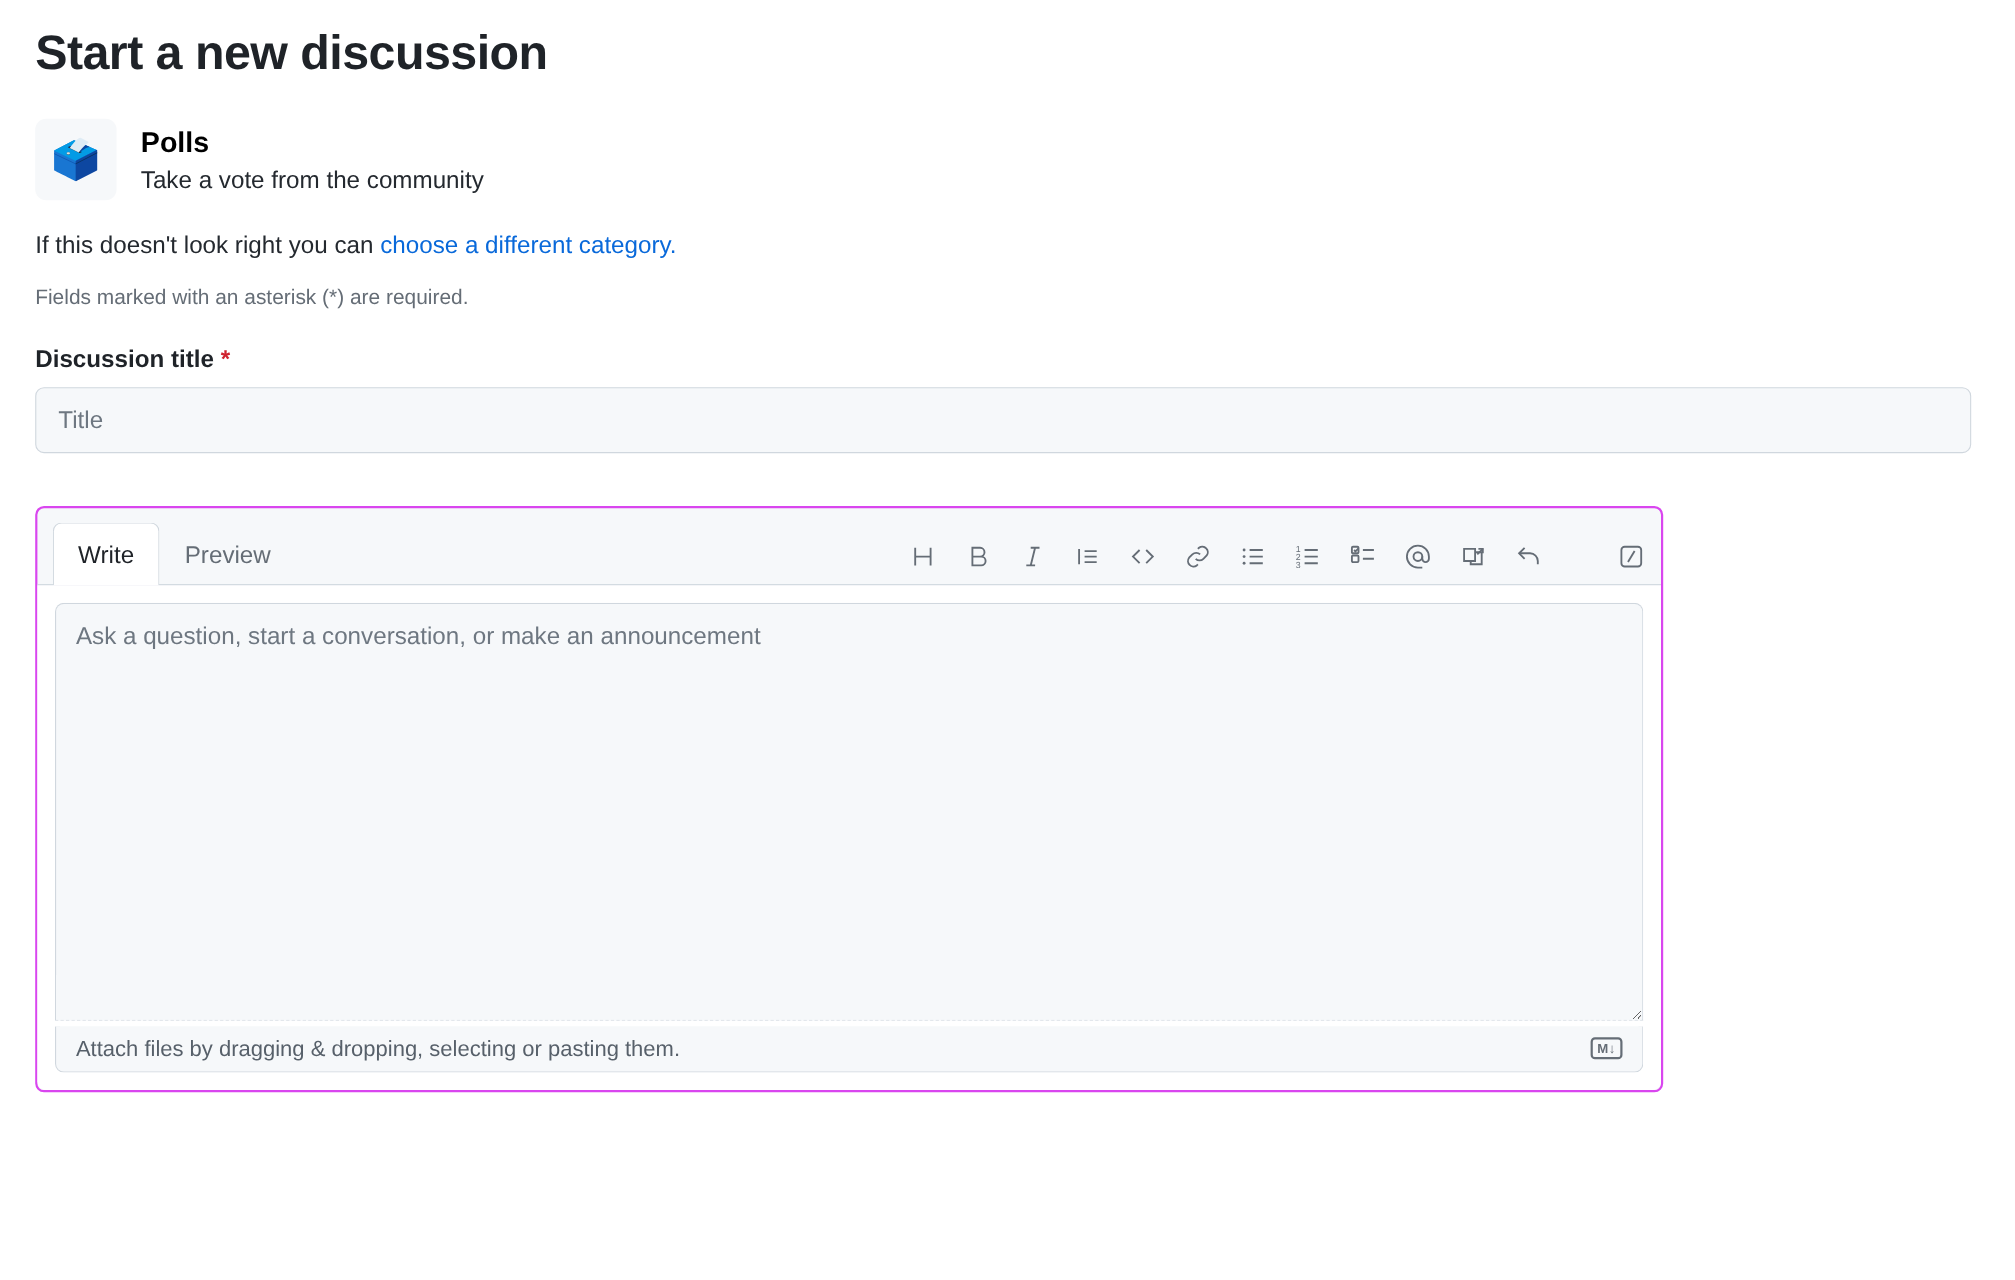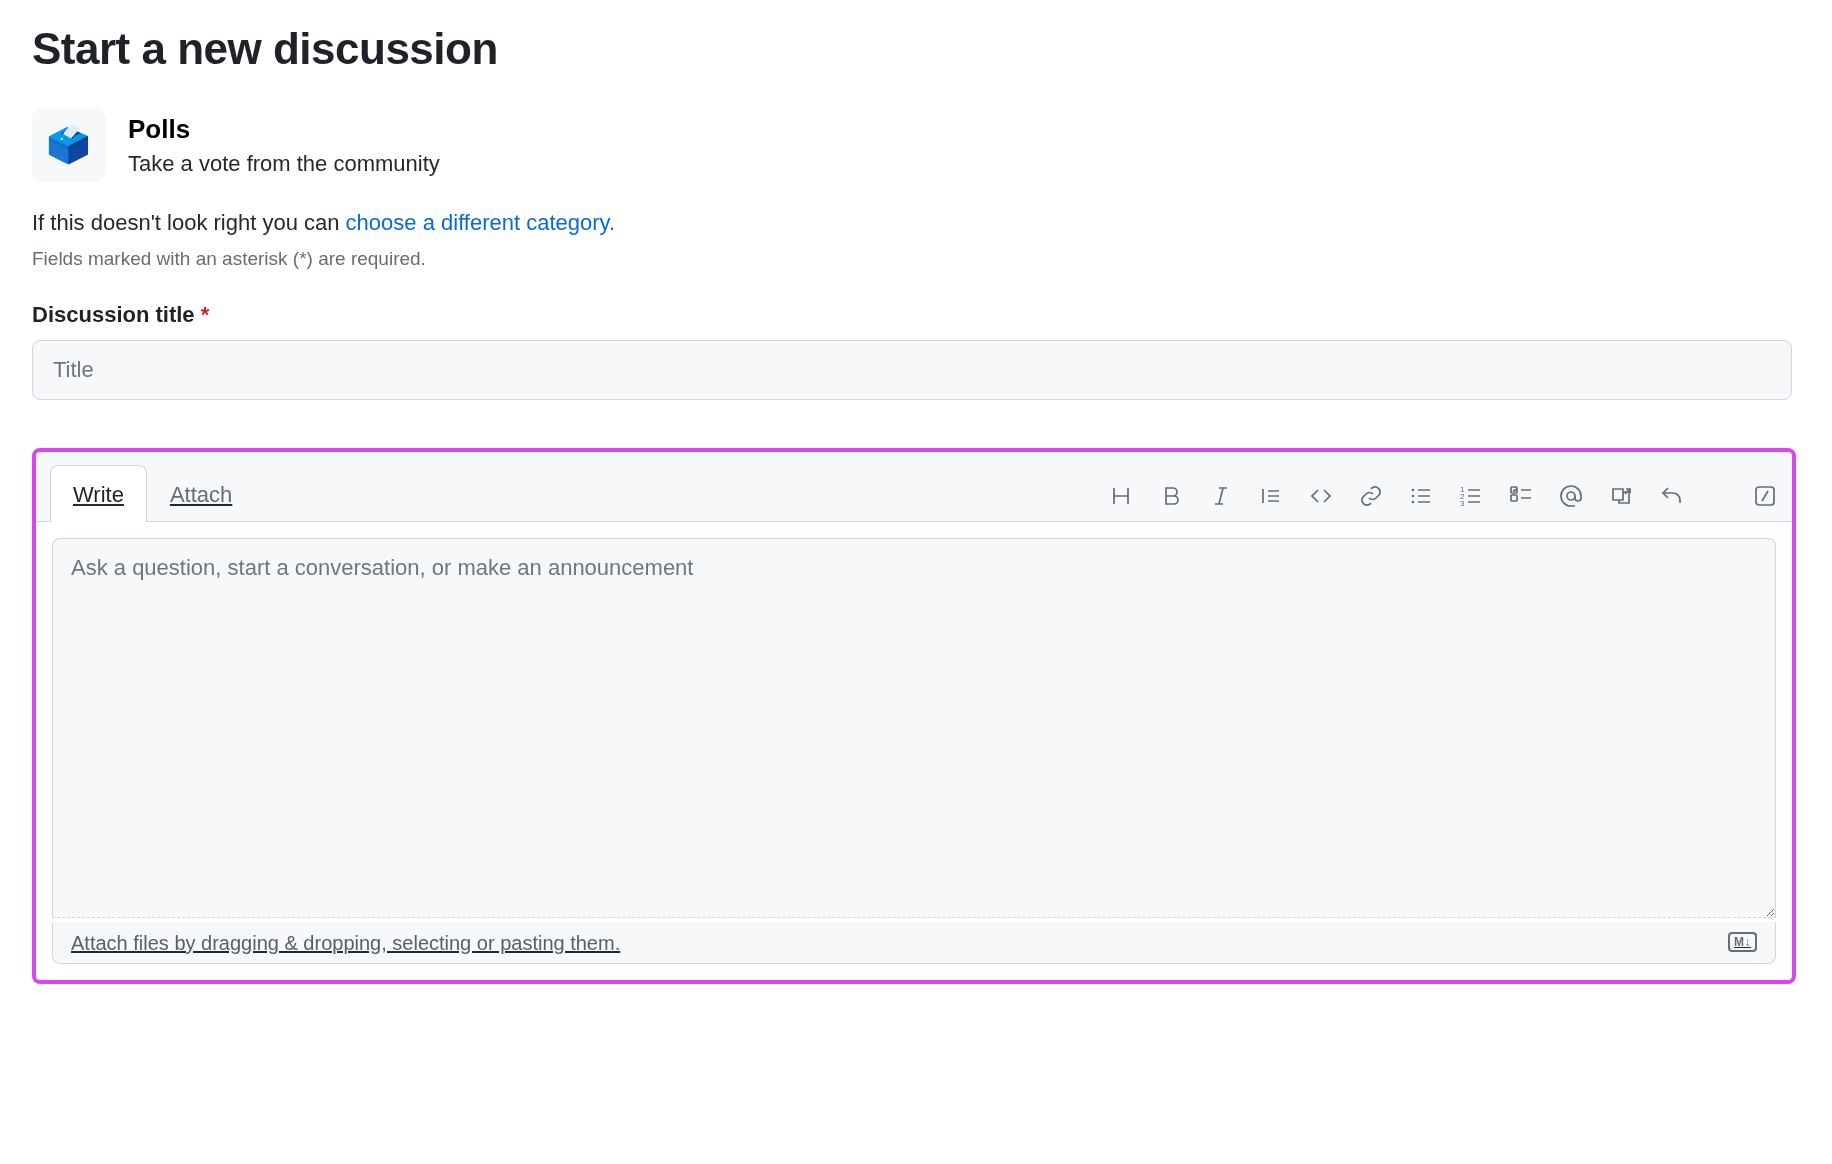--- a/index.html
+++ b/index.html
@@ -45,21 +45,21 @@
     color: #000000;
   }
   .category-text .cat-desc {
     font-size: 22px;
     color: #24292f;
     margin: 0;
   }
   .hint-line {
     font-size: 22px;
     color: #24292f;
-    margin-bottom: 12px;
+    margin-bottom: 24px;
   }
   .hint-line a {
     color: #0969da;
     text-decoration: none;
   }
   .required-note {
     font-size: 19px;
     color: #656d76;
     margin-bottom: 32px;
   }
@@ -77,25 +77,24 @@
     font-size: 22px;
     color: #1f2328;
     background: #f6f8fa;
     border: 1px solid #d0d7de;
     border-radius: 8px;
   }
   .title-input::placeholder { color: #6e7781; }
 
   .editor-box {
     margin-top: 48px;
-    width: 1764px;
-    border: 4px solid #d946ef;
+    width: 1480px;
+    border: 2px solid #d946ef;
     border-radius: 8px;
     background: #f6f8fa;
-    text-decoration: underline;
   }
   .editor-tabbar {
     display: flex;
     align-items: flex-end;
     justify-content: space-between;
     padding: 0 14px;
     height: 70px;
     border-bottom: 1px solid #d0d7de;
     position: relative;
   }
@@ -211,21 +210,21 @@
   <div class="field-label">
     <span>Discussion title</span>
     <span class="req-star">*</span>
   </div>
   <input type="text" class="title-input" placeholder="Title" style="">
 
   <div class="editor-box">
     <div class="editor-tabbar">
       <div class="tabs">
         <div class="tab active">Write</div>
-        <div class="tab">Attach</div>
+        <div class="tab">Preview</div>
       </div>
       <div class="toolbar">
         <span class="tb-btn" title="Heading">
           <svg viewBox="0 0 24 24">
               <path d="M5 4v16M19 4v16M5 12h14"></path>
             </svg>
         </span>
         <span class="tb-btn" title="Bold">
           <svg viewBox="0 0 24 24">
               <path d="M7 4h7a4 4 0 0 1 0 8H7zM7 12h8a4 4 0 0 1 0 8H7z"></path>

